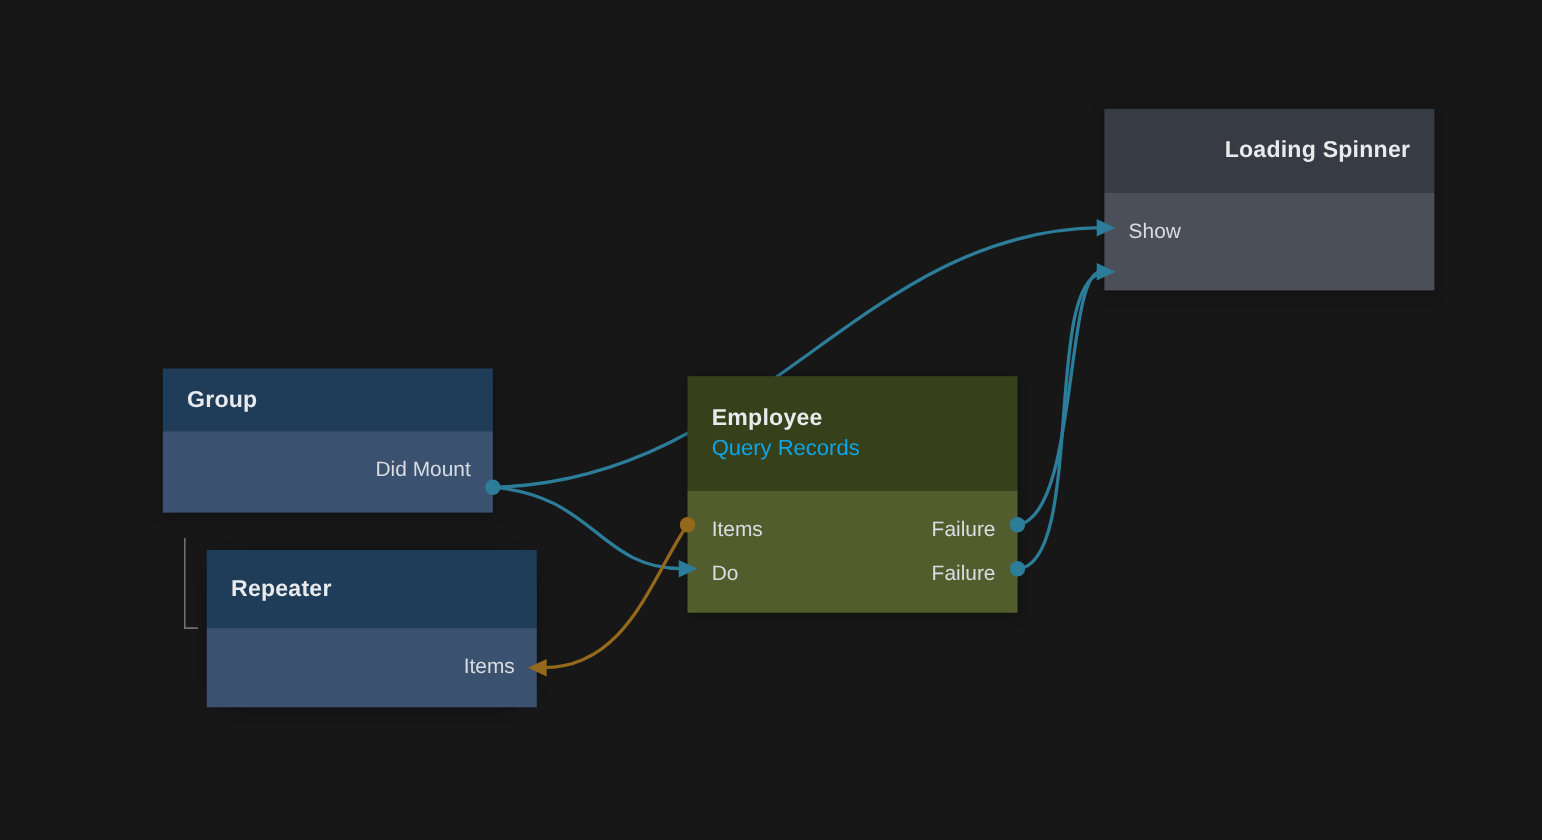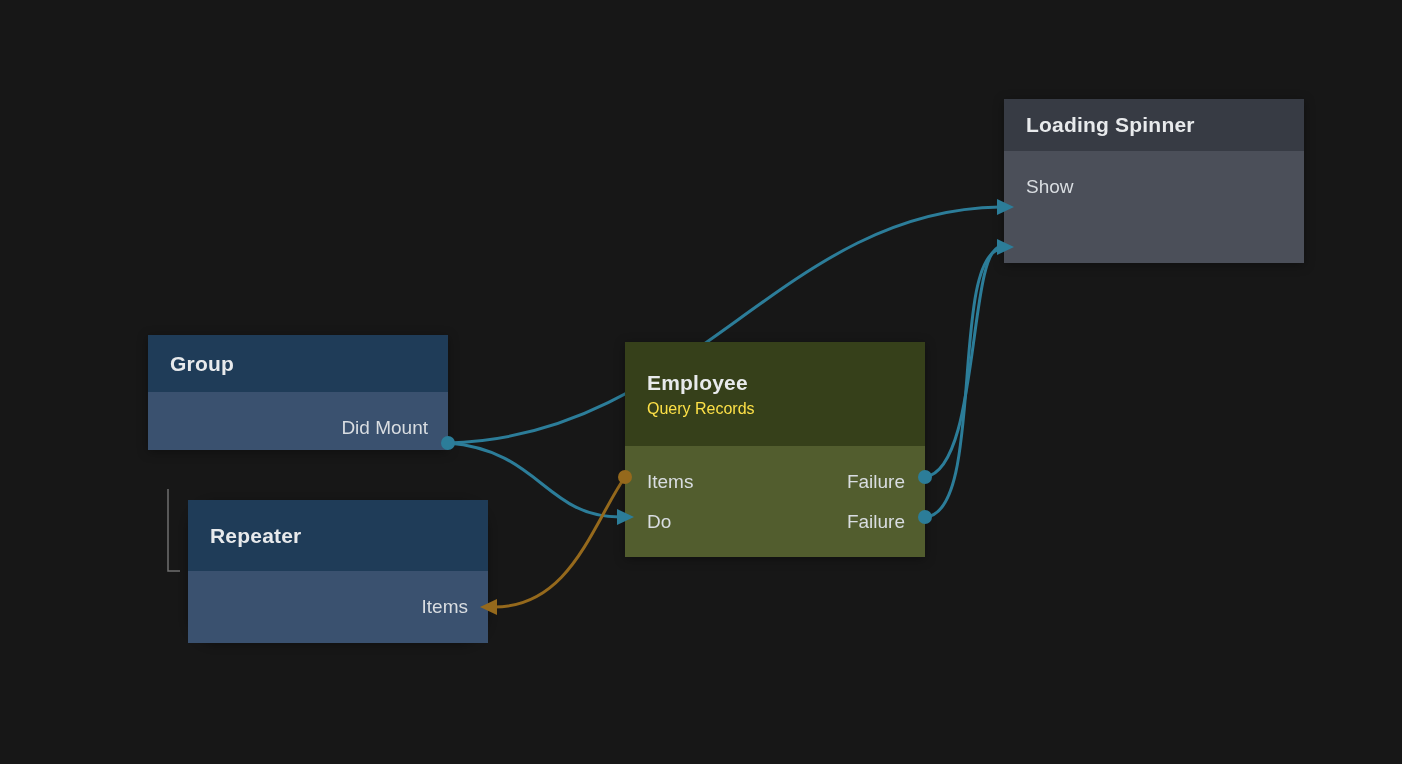--- a/index.html
+++ b/index.html
@@ -33,23 +33,23 @@
     box-sizing: border-box;
   }
   .node-title {
     font-size: 21px;
     font-weight: 700;
     color: #e8eaec;
     letter-spacing: 0.2px;
     white-space: nowrap;
   }
   .node-subtitle {
-    font-size: 16px;
+    font-size: 20px;
     font-weight: 400;
-    color: #fde047;
+    color: #0ea5e9;
     margin-top: 5px;
     white-space: nowrap;
   }
   .node-body {
     box-sizing: border-box;
     padding: 16px 0 0 0;
   }
   .port-row {
     height: 40px;
     display: flex;
@@ -70,33 +70,33 @@
   .node-blue  .node-header { background: #1f3c58; }
   .node-blue  .node-body   { background: #3a516f; }
   .node-green .node-header { background: #36401a; }
   .node-green .node-body   { background: #525d2e; }
   .node-gray  .node-header { background: #373b44; }
   .node-gray  .node-body   { background: #4b4f59; }
 
   
   #node-group    { left: 148px;  top: 335px; }
   #node-group    .node-header { height: 57px; }
-  #node-group    .node-body   { height: 58px; }
+  #node-group    .node-body   { height: 74px; }
 
   #node-repeater { left: 188px;  top: 500px; border-radius: 30px; }
   #node-repeater .node-header { height: 71px; }
   #node-repeater .node-body   { height: 72px; }
 
   #node-employee { left: 625px;  top: 342px; }
   #node-employee .node-header { height: 104px; }
   #node-employee .node-body   { height: 111px; }
 
   #node-loading  { left: 1004px; top: 99px; }
-  #node-loading  .node-header { height: 52px; }
-  #node-loading  .node-body   { height: 112px; }
+  #node-loading  .node-header { height: 76px; text-align: right; }
+  #node-loading  .node-body   { height: 89px; }
 
   .edge { fill: none; stroke-width: 3; stroke-linecap: round; }
   .tree-connector { fill: none; stroke-width: 1.5; }
 </style>
 </head>
 <body>
 
 <div id="canvas">
 
   <svg id="edge-layer" class="layer">

